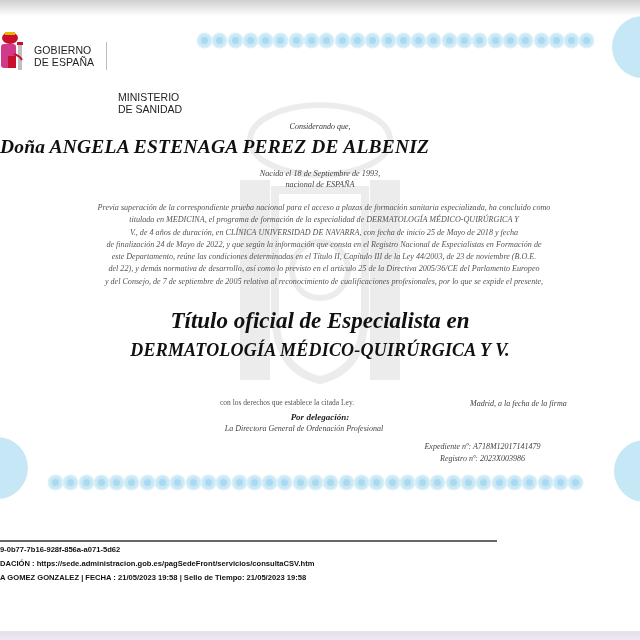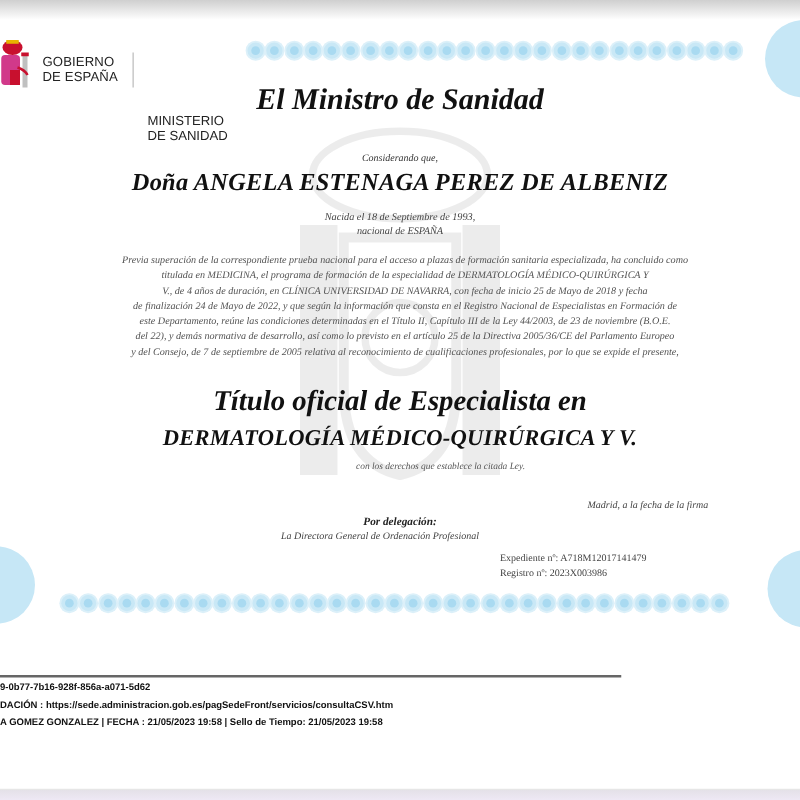--- a/index.html
+++ b/index.html
@@ -16,30 +16,30 @@
 
   .dots { position:absolute; display:flex; gap:2.3px; }
   .dot { width:13px; height:13px; border-radius:50%; background:#c9e8f6; box-shadow:0 0 0 1.5px #dcf0f9; position:relative; }
   .dot::after { content:""; position:absolute; left:3px; top:3px; width:7px; height:7px; border-radius:50%; background:#a9daf1; }
 
   .seal { position:absolute; width:62px; height:62px; border-radius:50%; background:#c6e7f6; }
   .seal::before { content:""; position:absolute; inset:-4px; border-radius:50%; background:radial-gradient(circle, #c6e7f6 60%, transparent 61%); }
 
   .title { position:absolute; left:0; width:640px; text-align:center; top:55px; font-style:italic; font-weight:bold; font-size:24px; color:#111; }
   .considerando { position:absolute; left:0; width:640px; top:110px; text-align:center; font-style:italic; font-size:8px; color:#333; }
-  .name { position:absolute; left:0; width:640px; top:124px; text-align:center; font-style:italic; font-weight:bold; font-size:19.5px; color:#111; letter-spacing:0.2px; }
+  .name { position:absolute; left:0; width:640px; top:124px; text-align:left; font-style:italic; font-weight:bold; font-size:19.5px; color:#111; letter-spacing:0.2px; }
   .born { position:absolute; left:0; width:640px; top:156px; text-align:center; font-style:italic; font-size:8.2px; line-height:11px; color:#444; }
   .para { position:absolute; left:74px; width:500px; top:190px; text-align:center; font-style:italic; font-size:8.1px; line-height:12.3px; color:#555; }
   .titulo { position:absolute; left:0; width:640px; top:296px; text-align:center; font-style:italic; font-weight:bold; font-size:23px; color:#111; }
   .esp { position:absolute; left:0; width:640px; top:328px; text-align:center; font-style:italic; font-weight:bold; font-size:18px; color:#111; letter-spacing:0.2px; }
-  .derechos { position:absolute; left:220px; width:200px; top:356px; text-align:right; font-style:italic; font-size:7.5px; color:#555; }
+  .derechos { position:absolute; left:220px; width:200px; top:386px; text-align:left; font-size:7.5px; color:#555; }
   .madrid { position:absolute; left:470px; width:160px; top:376px; text-align:left; font-style:italic; font-size:8px; color:#444;margin-top:11px; }
   .deleg { position:absolute; left:220px; width:200px; top:400px; text-align:center; font-style:italic; font-weight:bold; font-size:9px; color:#222; }
   .directora { position:absolute; left:204px; width:200px; top:412px; text-align:center; font-style:italic; font-size:8px; color:#444; }
-  .exp { position:absolute; left:400px; width:195px; text-align:left; font-size:8px; color:#444; }
+  .exp { position:absolute; left:385px; width:195px; text-align:center; font-style:italic; font-size:8px; color:#444; }
 
   
   .watermark { position:absolute; left:220px; top:88px; width:200px; height:340px; opacity:0.07; }
 
   
   .hline { position:absolute; left:0; top:540px; width:497px; height:2px; background:#666; }
   .csv { position:absolute; left:0; font-family:"Liberation Sans", sans-serif; font-weight:bold; font-size:7.6px; color:#111; white-space:nowrap; }
 </style>
 </head>
 <body>
@@ -140,21 +140,20 @@
       <div class="dot"></div>
       <div class="dot"></div>
       <div class="dot"></div>
       <div class="dot"></div>
     </div>
 
   <div class="seal" style="left:612px; top:4px;"></div>
   <div class="seal" style="left:-34px; top:425px;"></div>
   <div class="seal" style="left:614px; top:428px;"></div>
 
-  <div class="title">El Ministro de Sanidad</div>
   <div class="considerando">Considerando que,</div>
   <div class="name">Doña ANGELA ESTENAGA PEREZ DE ALBENIZ</div>
   <div class="born">
     <div>Nacida el 18 de Septiembre de 1993,</div>
     <div>nacional de ESPAÑA</div>
   </div>
 
   <div class="para">
     <div>Previa superación de la correspondiente prueba nacional para el acceso a plazas de formación sanitaria especializada, ha concluido como</div>
     <div>titulada en MEDICINA, el programa de formación de la especialidad de DERMATOLOGÍA MÉDICO-QUIRÚRGICA Y</div>

